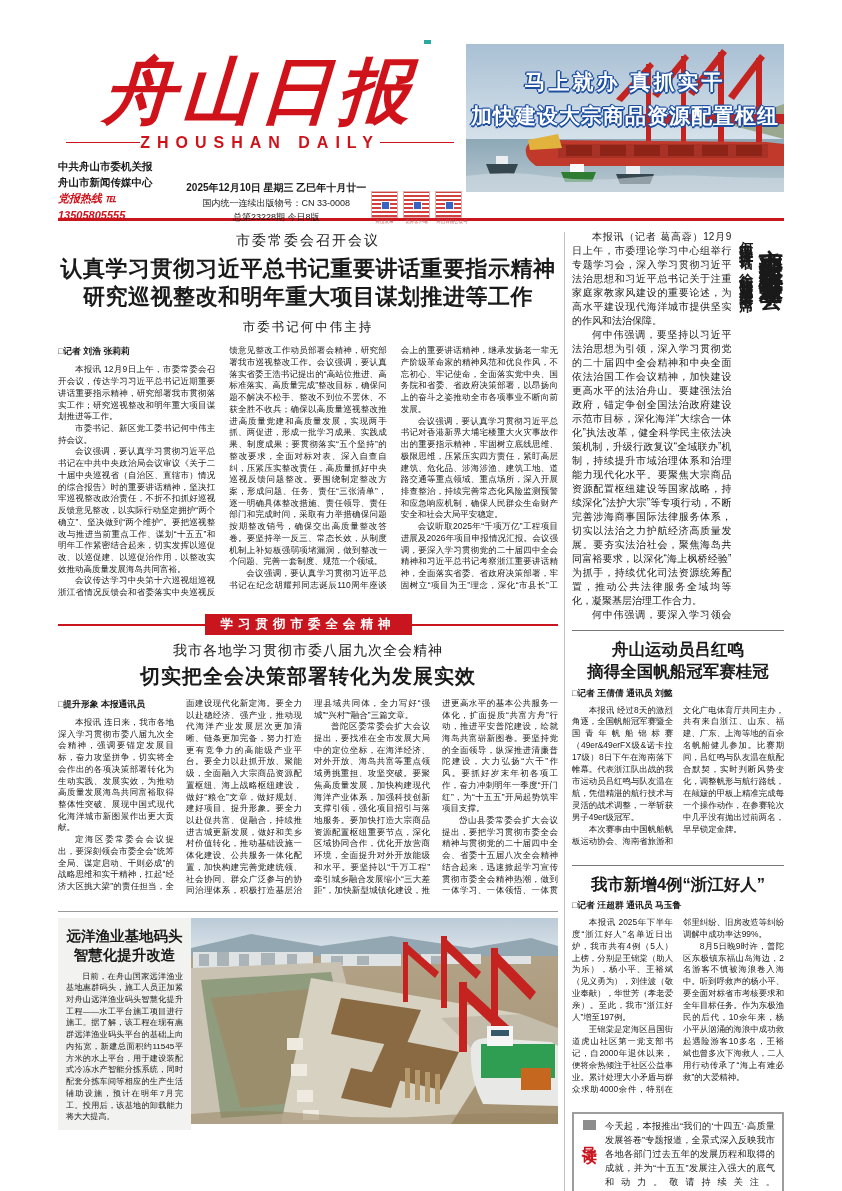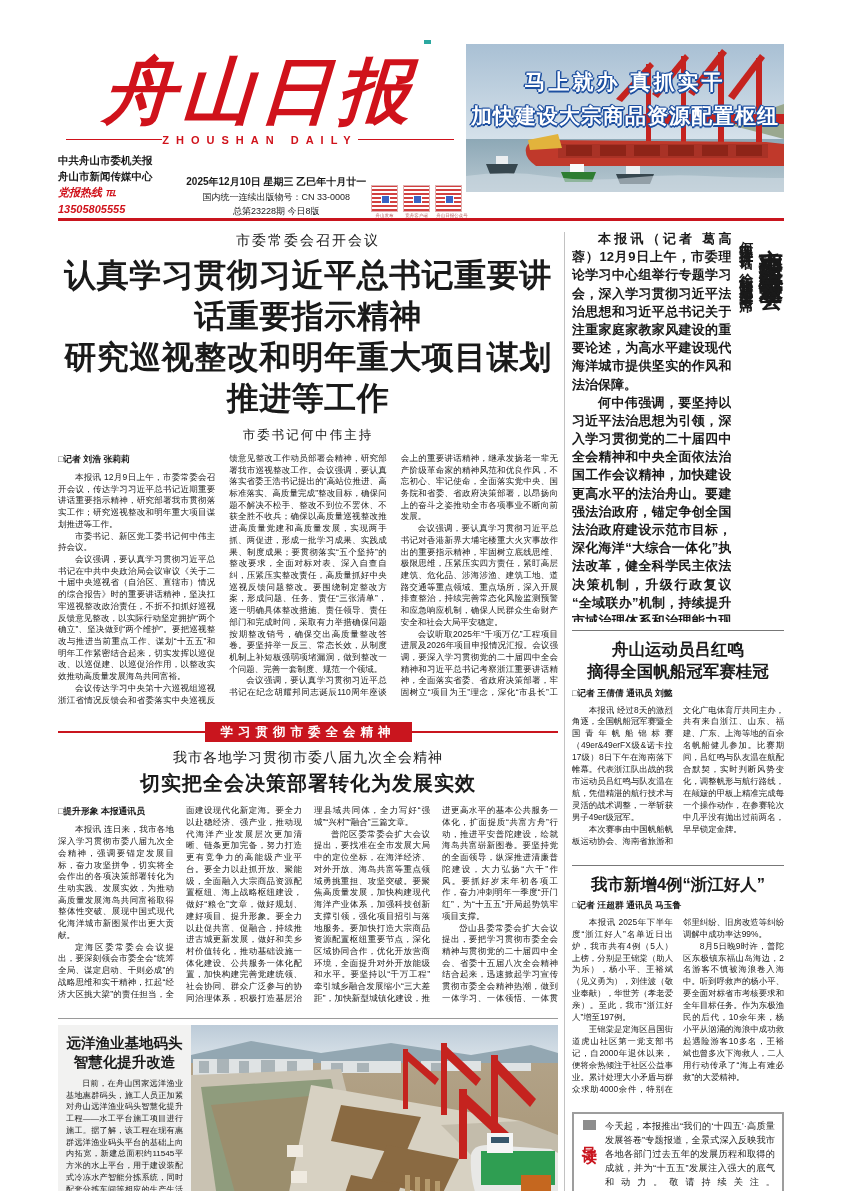--- a/index.html
+++ b/index.html
@@ -5,21 +5,21 @@
   html,body{margin:0;padding:0;background:#e8e8e8;}
   body{font-family:"Liberation Sans",sans-serif;color:#1a1a1a;}
   .page{width:842px;height:1191px;background:#fff;position:relative;overflow:hidden;
         padding:40px 58px 0;box-sizing:border-box;margin:0 auto;}
   
   .header{display:flex;justify-content:space-between;align-items:flex-start;height:172px;}
   .mast-left{width:404px;text-align:center;position:relative;padding-top:12px;}
   .mast-title{color:#d0121b;font-family:"DejaVu Serif",serif;font-style:italic;font-weight:900;
               font-size:72px;line-height:1.08;letter-spacing:6px;transform:skewX(-3deg);}
   .mast-eng{display:flex;align-items:center;gap:0;color:#d0121b;font-weight:bold;
-            font-size:11px;letter-spacing:7px;margin:4px 8px 6px;}
+            font-size:16px;letter-spacing:7px;margin:4px 8px 6px;}
   .eline{flex:1;height:1px;background:#d0121b;}
   .mast-info{display:flex;align-items:flex-end;text-align:left;}
   .info-org{width:128px;font-size:10.5px;font-weight:bold;line-height:1.55;}
   .hotline{color:#d0121b;font-style:italic;font-weight:900;font-size:11px;}
   .info-pub{width:182px;text-align:center;font-size:9px;line-height:1.6;}
   .pub-date{font-weight:bold;font-size:10px;}
   .info-qr{display:flex;gap:5px;margin-left:4px;}
   .qr{width:27px;text-align:center;}
   .qr-box{width:27px;height:27px;background:
       repeating-linear-gradient(0deg,#d24040 0 2px,#fff 2px 4px),
@@ -36,21 +36,21 @@
   .banner-l1{font-size:21px;letter-spacing:3px;}
   .banner-l2{font-size:21px;letter-spacing:1px;margin-top:6px;}
   .red-rule{height:3px;background:#c9151e;margin-top:6px;}
   
   .main{display:flex;margin-top:9px;}
   .left-sec{width:500px;flex:0 0 500px;}
   .vdiv{width:1px;background:#c2c2c2;margin:2px 7px 0 6px;}
   .right-sec{flex:1;display:flex;flex-direction:column;min-width:0;}
   
   .lead-kicker{text-align:center;font-size:14px;margin:2px 0 5px;letter-spacing:2px;}
-  .lead-h{text-align:center;font-size:32px;font-weight:900;line-height:1.28;letter-spacing:0.5px;font-family:Liberation Serif, serif;}
+  .lead-h{text-align:center;font-size:22px;font-weight:900;line-height:1.28;letter-spacing:0.5px;font-family:Liberation Serif, serif;}
   .lead-sub{text-align:center;font-size:12.5px;margin:8px 0 9px;letter-spacing:2px;}
   .body-cols{font-size:8.5px;line-height:1.38;text-align:justify;overflow:hidden;}
   .cols3{column-count:3;column-gap:14px;height:256px;}
   .cols4{column-count:4;column-gap:12px;height:204px;margin-top:8px;}
   .cols2{column-count:2;column-gap:10px;overflow:hidden;font-size:8.4px;line-height:1.42;text-align:justify;}
   .byline{font-weight:bold;font-size:8.8px;margin:0 0 7px;}
   .para{margin:0;text-indent:2em;}
   
   .sec-rule{display:flex;align-items:center;margin:13px 0 5px;}
   .rule-line{flex:1;height:2px;background:#c9151e;}
@@ -61,21 +61,21 @@
   
   .photo-block{border-top:1px solid #9a9a9a;margin-top:9px;padding-top:6px;display:flex;height:212px;}
   .wharf-panel{width:133px;flex:0 0 133px;background:#f2f2f1;padding:9px 8px 6px;box-sizing:border-box;}
   .wharf-title{text-align:center;font-size:14.5px;font-weight:900;line-height:1.3;}
   .wharf-body{font-size:8.1px;line-height:1.45;margin-top:6px;text-align:justify;}
   .wharf-body .para{text-indent:2em;}
   .wharf-photo{flex:1;position:relative;}
   .wharf-photo svg{display:block;}
   
   .theory{display:flex;height:392px;overflow:hidden;}
-  .theory-body{flex:1;font-size:13px;line-height:1.4;text-align:justify;overflow:hidden;min-width:0;font-weight:bold;}
+  .theory-body{flex:1;font-size:10px;line-height:1.4;text-align:justify;overflow:hidden;min-width:0;}
   .v-sub{writing-mode:vertical-rl;text-orientation:upright;font-size:14px;font-weight:bold;
          letter-spacing:2px;margin-left:7px;line-height:1.1;}
   .v-head{writing-mode:vertical-rl;text-orientation:upright;font-size:24px;font-weight:900;
           letter-spacing:2.5px;margin-left:5px;line-height:1.05;}
   .hdiv{border-top:1px solid #777;margin:8px 0 7px;}
   .art-h{text-align:center;font-weight:900;font-size:16.5px;line-height:1.35;}
   .art-byline{font-weight:bold;font-size:8.8px;margin:5px 0 5px;}
   .sail-body{height:152px;}
   .haoren-body{height:186px;}
   

